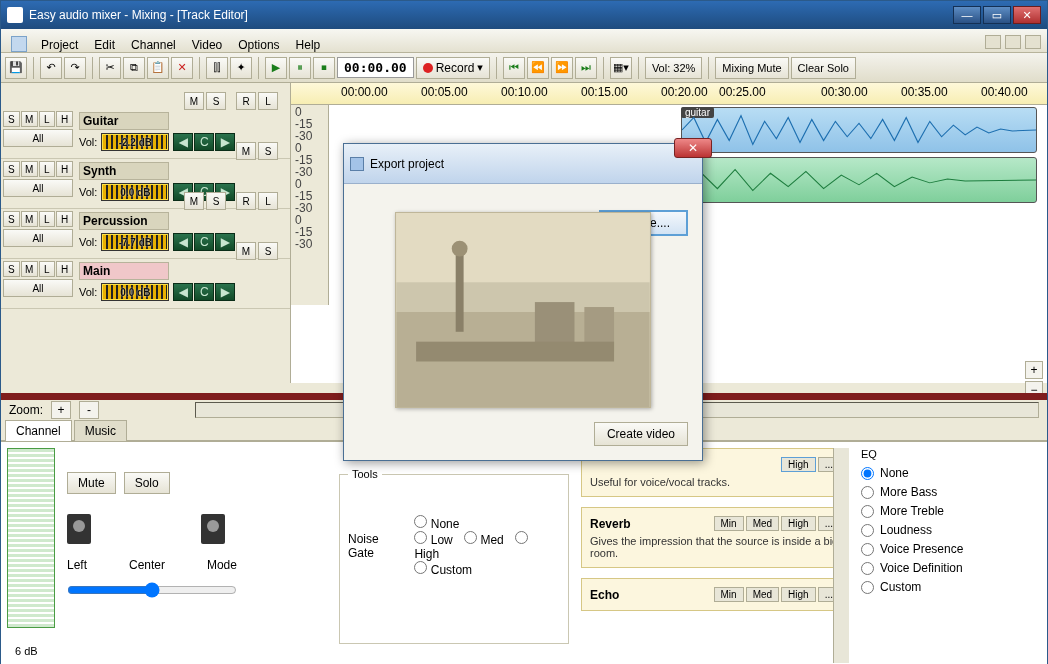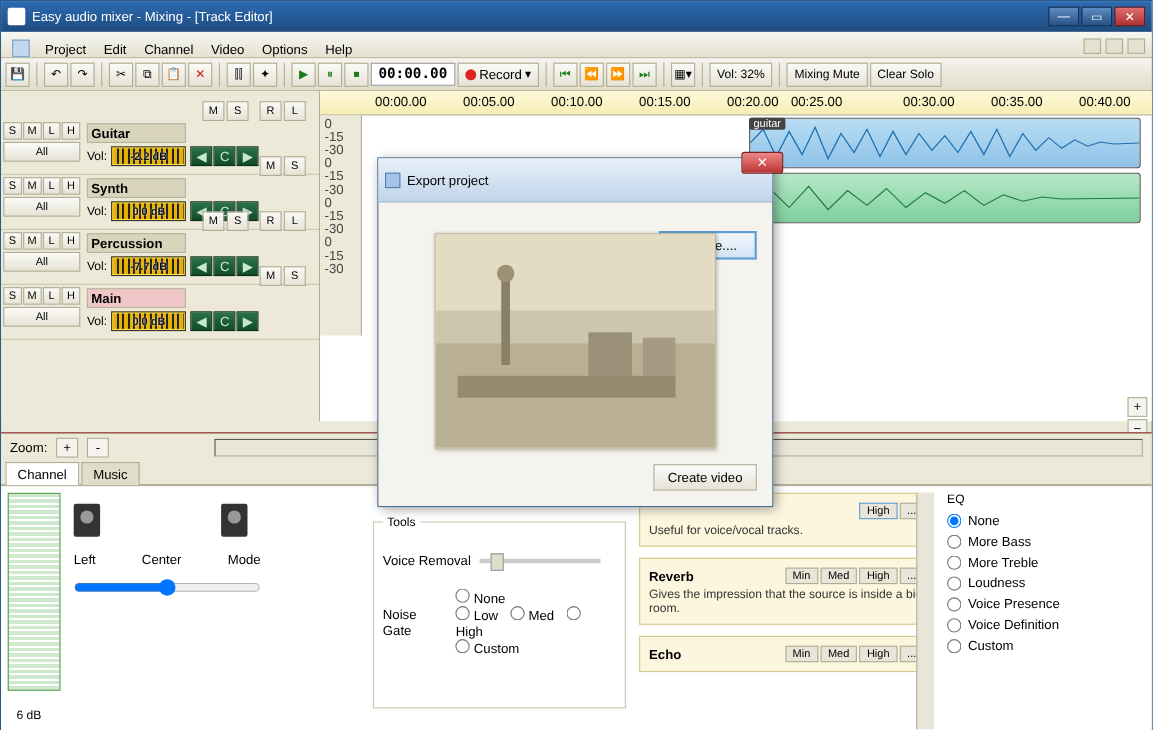--- a/index.html
+++ b/index.html
@@ -50,21 +50,21 @@
 .ruler{height:22px;background:linear-gradient(#fef8d9,#f7eeb3);border-bottom:1px solid #b0ad96;position:relative;font-size:10px;}
 .ruler .tick{position:absolute;top:2px;}
 .dbscale{position:absolute;left:0;top:22px;width:38px;height:200px;background:#ece9d8;border-right:1px solid #b0ad96;font-size:9px;color:#444;}
 .dbscale div{height:12px;padding-left:4px;}
 .wave{position:absolute;top:22px;left:40px;right:0;}
 .clip{position:absolute;height:46px;border:1px solid #555;border-radius:3px;}
 .clip .clname{position:absolute;top:-1px;left:-1px;background:#444;color:#fff;font-size:10px;padding:0 4px;border-radius:2px;}
 .clip.blue{background:linear-gradient(#b8ddf4,#8fc2e8);top:2px;left:350px;right:10px;}
 .clip.green{background:linear-gradient(#b6e8c8,#7fcf9b);top:52px;left:350px;right:10px;}
 .clip svg{position:absolute;inset:0;width:100%;height:100%;}
-.zoombar{height:26px;background:#ece9d8;border-top:1px solid #7f1d1d;display:flex;align-items:center;padding:0 8px;gap:8px;}
+.zoombar{height:26px;background:#ece9d8;border-top:7px solid #7f1d1d;display:flex;align-items:center;padding:0 8px;gap:8px;}
 .zoombar .sb{flex:1;height:16px;background:#e8e6d8;border:1px inset #b0ad96;}
 .zoombar .plusbtn{width:20px;height:18px;border:1px solid #b0ad96;background:#f4f3ed;display:flex;align-items:center;justify-content:center;cursor:pointer;}
 .tabs{height:22px;display:flex;border-bottom:1px solid #b0ad96;background:#ece9d8;padding-left:4px;gap:2px;}
 .tab{padding:3px 10px;background:#e0ddca;border:1px solid #b0ad96;border-bottom:none;cursor:pointer;position:relative;top:1px;}
 .tab.active{background:#fff;}
 .panel{height:228px;background:#fff;display:flex;padding:6px;gap:12px;border-top:1px solid #b0ad96;}
 .levelbox{width:48px;height:180px;border:1px solid #4a9c44;background:repeating-linear-gradient(0deg,#cfe9cd 0,#cfe9cd 3px,#fff 3px,#fff 5px);}
 .col{display:flex;flex-direction:column;gap:10px;}
 .speakers{display:flex;gap:110px;margin-top:55px;}
 .spk{width:24px;height:30px;background:#333;border-radius:2px;position:relative;}
@@ -364,38 +364,38 @@
   <div class="tabs" style="position:absolute;top:418px;left:0;right:0;">
     <div class="tab active">Channel</div>
     <div class="tab">Music</div>
   </div>
 
   <div class="panel" style="position:absolute;top:440px;left:0;right:0;">
     <div class="col">
       <div class="levelbox"></div>
     </div>
     <div class="col" style="width:260px;position:relative;">
+      <div class="mutesolo">
+        <button>Mute</button>
+        <button>Solo</button>
+      </div>
       <div class="speakers" style="margin-top:10px;">
         <div class="spk"></div>
         <div class="spk"></div>
       </div>
       <div class="spklabels">
         <span>Left</span>
         <span>Center</span>
         <span>Mode</span>
       </div>
       <input type="range" style="width: 170px;" value="50">
     </div>
 
     <div class="toolsbox">
       <span class="gtitle">Tools</span>
-      <div class="row">
-        <span>Voice Removal</span>
-        <div class="slider"></div>
-      </div>
       <div class="row" style="margin-top:18px;">
         <span>Noise Gate</span>
         <div class="rads">
           <label><input type="radio" name="ng" style=""> <span>None</span></label><br>
           <label><input type="radio" name="ng" style=""> <span>Low</span></label>
           <label><input type="radio" name="ng" style=""> <span>Med</span></label>
           <label><input type="radio" name="ng" style=""> <span>High</span></label><br>
           <label><input type="radio" name="ng" style=""> <span>Custom</span></label>
         </div>
       </div>

